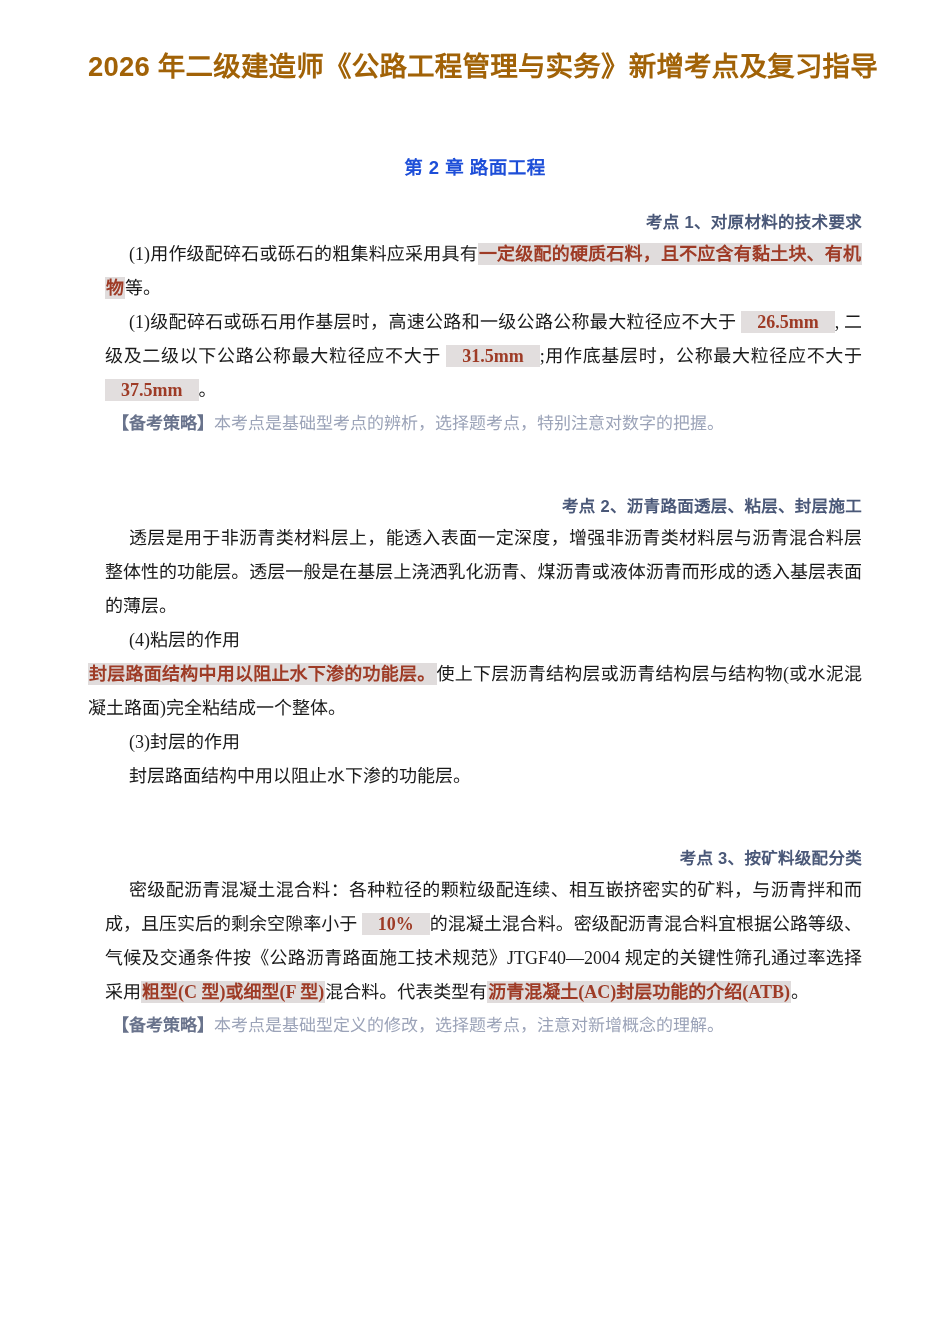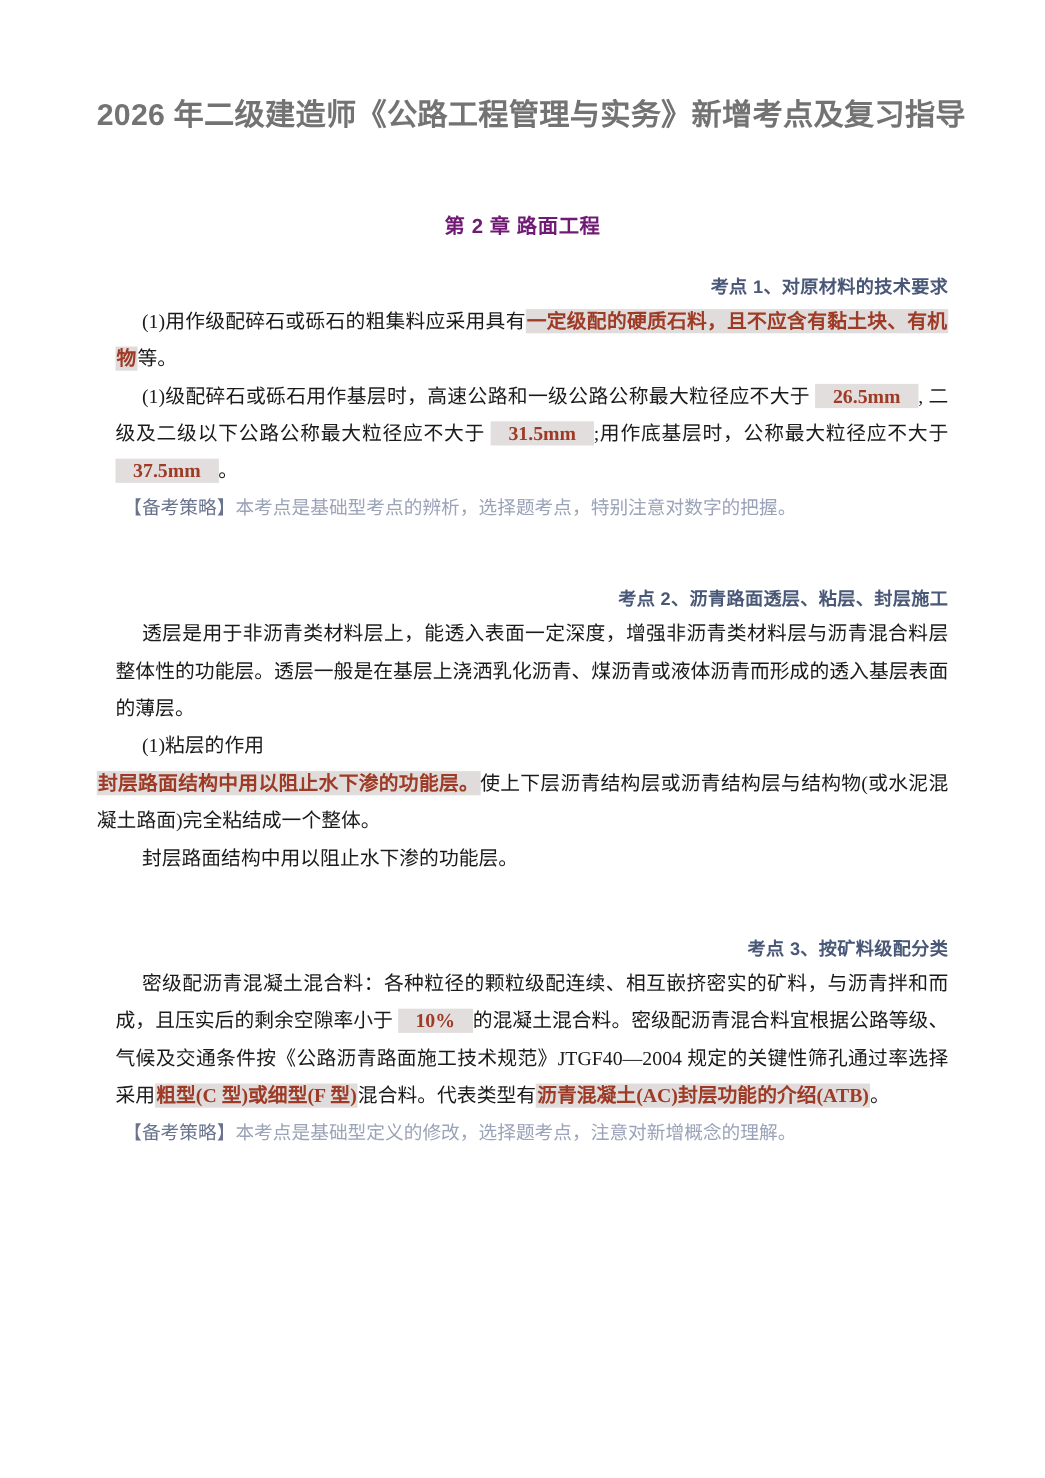--- a/index.html
+++ b/index.html
@@ -24,34 +24,34 @@
     position: relative;
   }
 
   
   .doc-title {
     font-family: "Liberation Sans", "DejaVu Sans", sans-serif;
     font-weight: bold;
     font-size: 27.5px;
     line-height: 1.3;
     text-align: center;
-    color: #737373;
+    color: #a16207;
     margin: 0;
-    padding-top: 87px;
+    padding-top: 49px;
     letter-spacing: 0.2px;
     white-space: nowrap;
   }
 
   
   .chapter-heading {
     text-align: center;
     font-family: "Liberation Sans", "DejaVu Sans", sans-serif;
     font-weight: bold;
     font-size: 18.5px;
-    color: #701a75;
+    color: #1d4ed8;
     margin: 0;
     padding-top: 68px;
     letter-spacing: 0.5px;
   }
 
   
   .section {
     margin: 0;
   }
   .section-1 { padding-top: 30px; }
@@ -104,21 +104,21 @@
     font-size: 17px;
     line-height: 34px;
     margin: 0;
     color: #9ba3b8;
     text-indent: 24px;
     text-align: justify;
     text-justify: inter-ideograph;
   }
   .strategy-label {
     font-family: "Liberation Sans", "DejaVu Sans", sans-serif;
-    font-weight: normal;
+    font-weight: bold;
     color: #69738c;
     font-size: 17px;
   }
 </style>
 </head>
 <body>
 
 <div class="page">
 
   <h1 class="doc-title">2026 年二级建造师《公路工程管理与实务》新增考点及复习指导</h1>
@@ -130,22 +130,23 @@
     <p class="body indent2">(1)用作级配碎石或砾石的粗集料应采用具有<span class="hl">一定级配的硬质石料，且不应含有黏土块、有机物</span>等。</p>
     <p class="body indent2">(1)级配碎石或砾石用作基层时，高速公路和一级公路公称最大粒径应不大于 <span class="hl-num">26.5mm</span>, 二级及二级以下公路公称最大粒径应不大于 <span class="hl-num">31.5mm</span>;用作底基层时，公称最大粒径应不大于 <span class="hl-num">37.5mm</span>。</p>
     <p class="strategy">
       <span class="strategy-label">【备考策略】</span><span>本考点是基础型考点的辨析，选择题考点，特别注意对数字的把握。</span>
     </p>
   </section>
 
   <section class="section section-2">
     <h3 class="kaodian-title">考点 2、沥青路面透层、粘层、封层施工</h3>
     <p class="body indent2">透层是用于非沥青类材料层上，能透入表面一定深度，增强非沥青类材料层与沥青混合料层整体性的功能层。透层一般是在基层上浇洒乳化沥青、煤沥青或液体沥青而形成的透入基层表面的薄层。</p>
-    <p class="body indent2">(1)粘层的作用</p>
+    <p class="body indent2">(4)粘层的作用</p>
     <p class="body flow"><span class="hl">封层路面结构中用以阻止水下渗的功能层。</span>使上下层沥青结构层或沥青结构层与结构物(或水泥混凝土路面)完全粘结成一个整体。</p>
+    <p class="body indent2">(3)封层的作用</p>
     <p class="body indent2">封层路面结构中用以阻止水下渗的功能层。</p>
   </section>
 
   <section class="section section-3">
     <h3 class="kaodian-title">考点 3、按矿料级配分类</h3>
     <p class="body indent2">密级配沥青混凝土混合料：各种粒径的颗粒级配连续、相互嵌挤密实的矿料，与沥青拌和而成，且压实后的剩余空隙率小于 <span class="hl-num">10%</span>的混凝土混合料。密级配沥青混合料宜根据公路等级、气候及交通条件按《公路沥青路面施工技术规范》JTGF40—2004 规定的关键性筛孔通过率选择采用<span class="hl">粗型(C 型)或细型(F 型)</span>混合料。代表类型有<span class="hl">沥青混凝土(AC)封层功能的介绍(ATB)</span>。</p>
     <p class="strategy">
       <span class="strategy-label">【备考策略】</span><span>本考点是基础型定义的修改，选择题考点，注意对新增概念的理解。</span>
     </p>
   </section>

